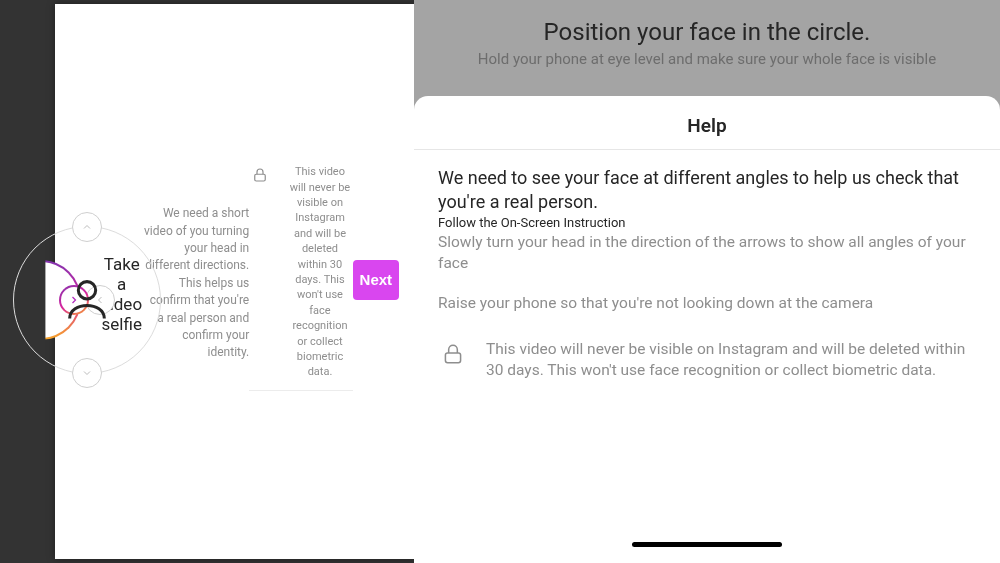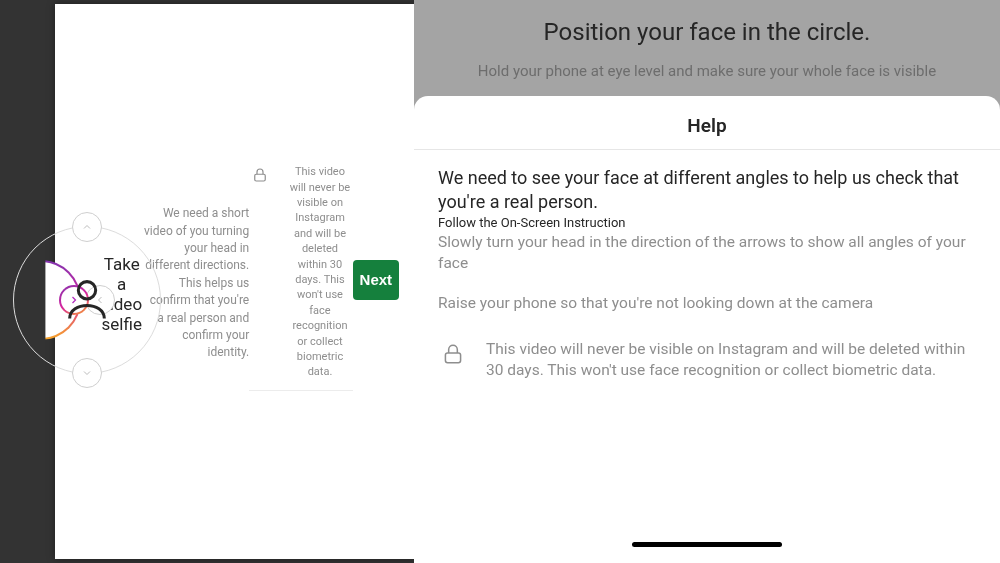--- a/index.html
+++ b/index.html
@@ -104,21 +104,21 @@
     font-size: 11px;
     line-height:1.4;
     color:#8e8e8e;
     text-align:center;
   }
   .left-phone .privacy-row { border-bottom:1px solid #ececec; margin-bottom:10px; }
   .lock-svg { flex:0 0 auto; margin-top:2px; }
   .next-btn {
     width: 100%;
     height: 40px;
-    background:#15803d;
+    background:#d946ef;
     color:#fff;
     border:none;
     border-radius:4px;
     font-size:15px;
     font-weight:600;
     cursor:pointer;
   }
   
   .right-pane {
     position:absolute;
@@ -127,21 +127,21 @@
     background:#a4a4a4;
     overflow:hidden;
   }
   .bg-top {
     position:absolute;
     top:0; left:0; right:0;
     padding: 18px 30px 30px;
     text-align:center;
   }
   .bg-title { font-size:24px; color:#262626; }
-  .bg-sub { font-size:15px; color:#6d6d6d; margin-top:16px; }
+  .bg-sub { font-size:15px; color:#6d6d6d; margin-top:4px; }
   .sheet {
     position:absolute;
     left:0; right:0; top:96px; bottom:0;
     background:#fff;
     border-radius:14px 14px 0 0;
     padding: 18px 24px 14px;
     display:flex;
     flex-direction:column;
   }
   .sheet-title {

